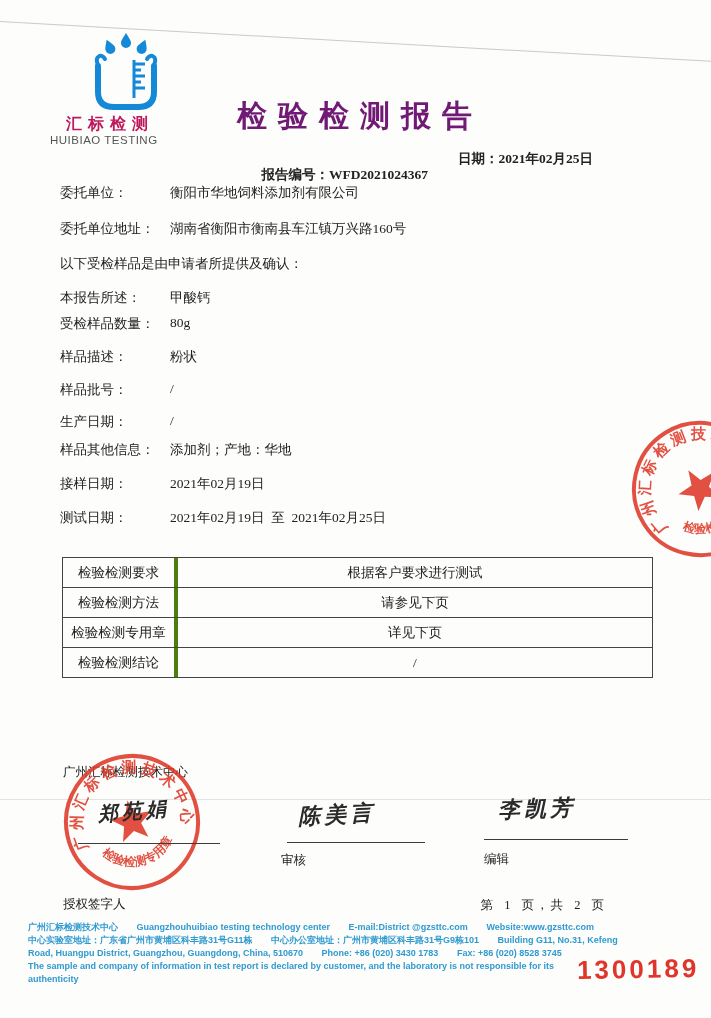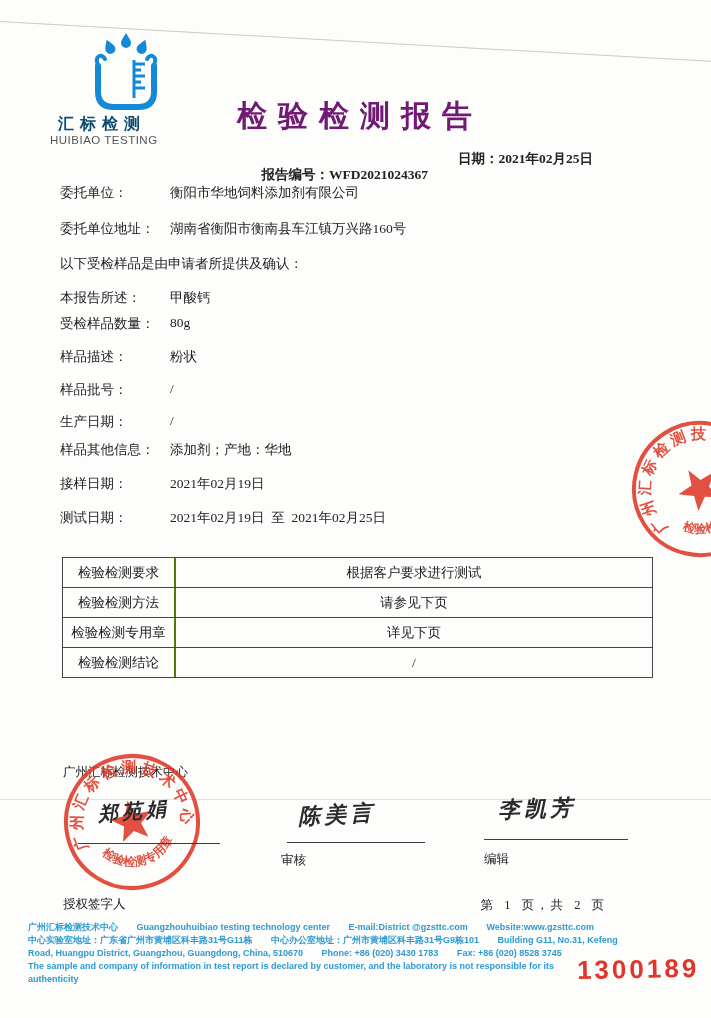--- a/index.html
+++ b/index.html
@@ -8,39 +8,39 @@
     background:#fdfdfc;overflow:hidden;
     font-family:"Liberation Serif","DejaVu Serif",serif;color:#222;
     border-right:1px solid #ddd;
   }
   .scan-top{position:absolute;left:-20px;top:20px;width:790px;height:1px;
     background:rgba(140,140,140,.45);transform:rotate(3.2deg);transform-origin:left top;}
   .fold-line{position:absolute;left:0;top:799px;width:711px;height:1px;background:rgba(170,170,170,.3);}
 
   
   .logo{position:absolute;left:50px;top:30px;width:150px;}
-  .logo-cn{position:absolute;left:8px;top:84px;width:140px;color:#0c4a6e;
+  .logo-cn{position:absolute;left:16px;top:84px;width:140px;color:#be185d;
     font-family:"Liberation Sans","DejaVu Sans",sans-serif;font-weight:bold;
     font-size:16px;letter-spacing:6px;}
   .logo-en{position:absolute;left:0px;top:104px;width:160px;color:#555;
     font-family:"Liberation Sans","DejaVu Sans",sans-serif;font-size:11.5px;letter-spacing:.5px;}
   .title{position:absolute;left:180px;top:96px;width:360px;text-align:center;
     font-size:30px;font-weight:bold;letter-spacing:11px;color:#701a75;}
   .meta{position:absolute;left:248px;top:150px;width:440px;font-size:13.5px;font-weight:bold;white-space:pre;}
   .meta .date-part{position:absolute;left:210px;top:0;}
 
   
   .irow{position:absolute;left:60px;width:600px;height:20px;font-size:13.5px;}
   .ilabel{position:absolute;left:0;top:0;white-space:pre;}
   .ivalue{position:absolute;left:110px;top:0;white-space:pre;}
 
   
   .rtable{position:absolute;left:62px;top:557px;width:589px;border:1px solid #444;border-bottom:none;}
   .trow{display:flex;height:29px;border-bottom:1px solid #444;}
-  .tcell-l{width:111px;border-right:2px solid #4d7c0f;display:flex;align-items:center;justify-content:center;font-size:13.5px;}
+  .tcell-l{width:111px;border-right:4px solid #4d7c0f;display:flex;align-items:center;justify-content:center;font-size:13.5px;}
   .tcell-r{flex:1;display:flex;align-items:center;justify-content:center;font-size:13.5px;}
 
   
   .org-name{position:absolute;left:63px;top:764px;font-size:12.5px;}
   .sig{position:absolute;font-style:italic;font-weight:bold;color:#2a2a2a;
     font-size:22px;letter-spacing:4px;white-space:nowrap;}
   .sig-auth{left:98px;top:798px;font-size:20px;transform:rotate(-5deg);z-index:4;}
   .sig-mid{left:298px;top:800px;transform:rotate(-3deg);}
   .sig-right{left:498px;top:794px;transform:rotate(-2deg);}
   .sigline{position:absolute;height:1px;background:#3c3c3c;}

